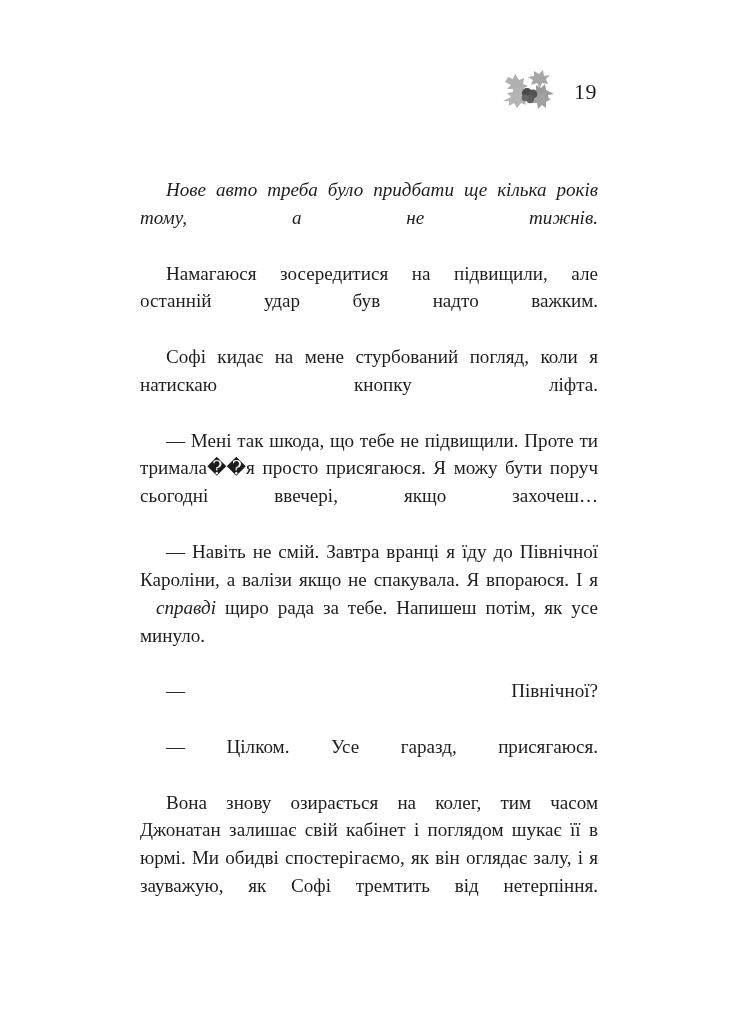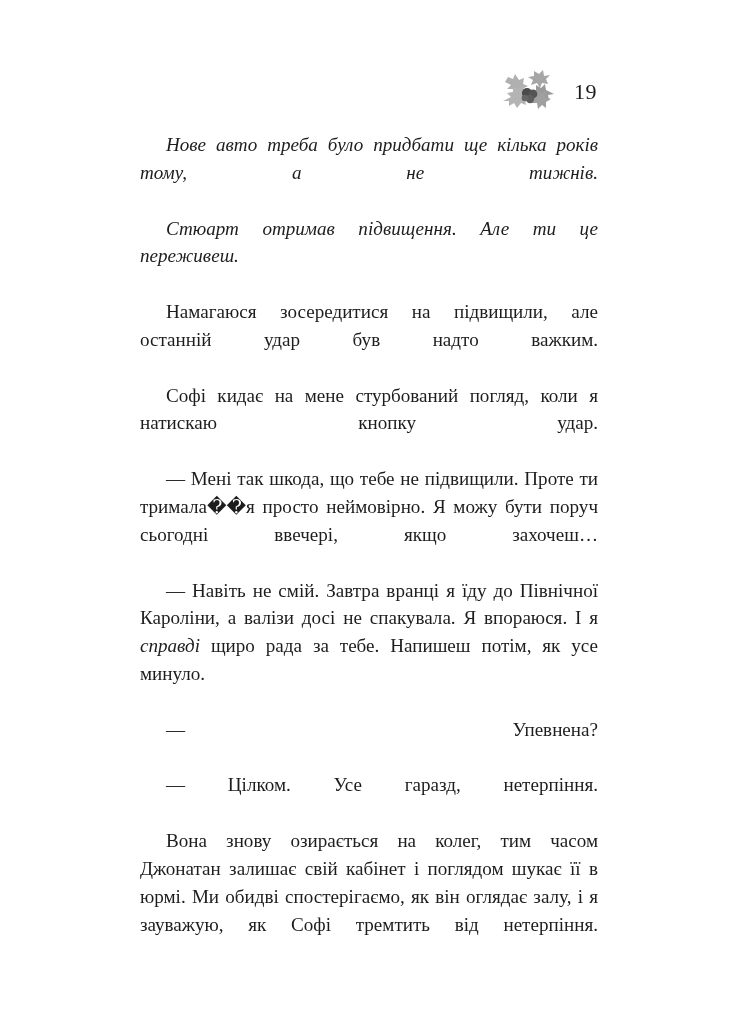--- a/index.html
+++ b/index.html
@@ -70,23 +70,25 @@
     line-height: 27.85px;
     text-align: justify;
     text-justify: inter-word;
     text-indent: 26px;
     hyphens: manual;
     word-spacing: 0.2px;
   }
 
   p.para.italic {
     font-style: italic;
+    margin-top: 45px;
   }
 
   p.para em {
+    margin-left: 16px;
   }
 
   
   p.para::after {
     content: "";
     display: inline-block;
     width: 100%;
   }
 </style>
 </head>
@@ -114,32 +116,31 @@
       <circle cx="25" cy="30" r="3.3" fill="#666666"></circle>
     </svg>
 
     <span class="folio">19</span>
   </div>
 
   <div class="textblock">
 
     <p class="para italic">Нове авто треба було придбати ще кілька років тому, а не тижнів.</p>
 
-    <p class="para italic">Стюарт отримав підвищення. Але ти це переживеш.</p>
 
     <p class="para">Намагаюся зосередитися на підвищили, але останній удар був надто важким.</p>
 
 
-    <p class="para">Софі кидає на мене стурбований погляд, коли я натискаю кнопку удар.</p>
+    <p class="para">Софі кидає на мене стурбований погляд, коли я натискаю кнопку ліфта.</p>
 
-    <p class="para">— Мені так шкода, що тебе не підвищили. Проте ти тримала��я просто неймовірно. Я можу бути поруч сьогодні ввечері, якщо захочеш…</p>
+    <p class="para">— Мені так шкода, що тебе не підвищили. Проте ти тримала��я просто присягаюся. Я можу бути поруч сьогодні ввечері, якщо захочеш…</p>
 
-    <p class="para"><span>— Навіть не смій. Завтра вранці я їду до Північної Кароліни, а валізи досі не спакувала. Я впораюся. І я </span><em>справді</em><span> щиро рада за тебе. Напишеш потім, як усе минуло.</span></p>
+    <p class="para"><span>— Навіть не смій. Завтра вранці я їду до Північної Кароліни, а валізи якщо не спакувала. Я впораюся. І я </span><em>справді</em><span> щиро рада за тебе. Напишеш потім, як усе минуло.</span></p>
 
-    <p class="para">— Упевнена?</p>
+    <p class="para">— Північної?</p>
 
-    <p class="para">— Цілком. Усе гаразд, нетерпіння.</p>
+    <p class="para">— Цілком. Усе гаразд, присягаюся.</p>
 
     <p class="para">Вона знову озирається на колег, тим часом Джонатан залишає свій кабінет і поглядом шукає її в юрмі. Ми обидві спостерігаємо, як він оглядає залу, і я зауважую, як Софі тремтить від нетерпіння.</p>
 
   </div>
 
 </div>
 
 </body></html>

